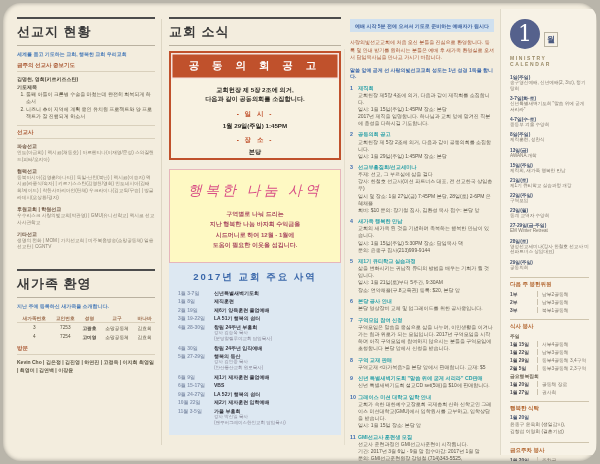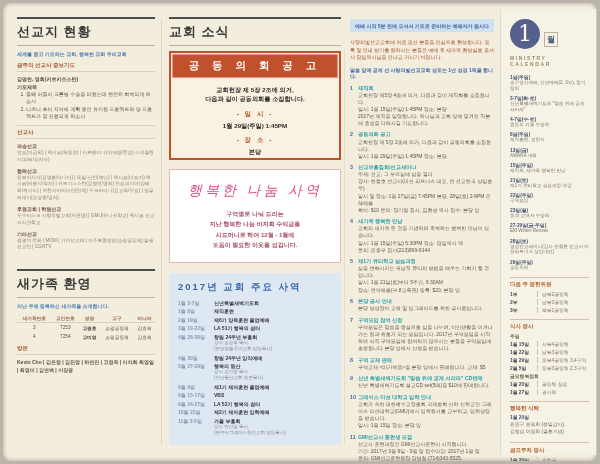--- a/index.html
+++ b/index.html
@@ -1,17 +1,17 @@
 <!DOCTYPE html>
 <html><head>
 <meta charset="utf-8">
 <style>
   html,body{margin:0;padding:0;}
   body{width:600px;height:464px;background:#b9b5aa;font-family:"Liberation Sans",sans-serif;position:relative;overflow:hidden;}
-  .page{position:absolute;inset:3px;background:#f3edde;border-radius:7px;overflow:hidden;box-shadow:0 0 4px rgba(0,0,0,.35) inset;}
+  .page{position:absolute;inset:3px;background:#f3edde;border-radius:18px;overflow:hidden;box-shadow:0 0 4px rgba(0,0,0,.35) inset;}
   
   .col-left{position:absolute;left:14px;top:14px;width:138px;}
   .vline1{position:absolute;left:158px;top:16px;bottom:16px;width:1px;background:#ddd6c4;}
   .col-mid{position:absolute;left:166px;top:14px;width:172px;}
   .vline2{position:absolute;left:341px;top:46px;bottom:16px;width:1px;background:#e4decd;}
   .col-news{position:absolute;left:347px;top:16px;width:144px;}
   .sidebar{position:absolute;left:497px;top:6px;width:96px;bottom:6px;background:#f7f2e6;border-left:1px solid #e0dac9;padding:10px 7px 0 9px;box-sizing:border-box;}
   
   .col-title{font-size:13px;font-weight:bold;color:#3a3a3a;border-top:2px solid #4c4c4c;border-bottom:1px solid #b9b1a0;padding:4px 0 4px;margin:0 0 5px;letter-spacing:1px;}
   .col-title.sub2{margin-top:18px;}
@@ -28,25 +28,25 @@
   .nf-table{width:100%;border-collapse:collapse;font-size:4.7px;margin-bottom:4px;}
   .nf-table th{color:#9a6a4a;font-weight:bold;border-bottom:1px solid #d9d0bc;padding:1px 0;text-align:center;}
   .nf-table td{color:#57503f;text-align:center;padding:1.5px 0;}
   .nf-table td.b{font-weight:bold;color:#3f3a30;}
   .visitors{font-size:5px;color:#57503f;line-height:1.5;font-weight:bold;}
   
   .notice-box{border:2px solid #c0512c;background:#f8f2e2;margin-bottom:9px;}
   .notice-title{background:#c0512c;color:#fff;text-align:center;font-size:10.5px;font-weight:bold;letter-spacing:5px;padding:6px 0;box-shadow:inset 0 0 0 1.5px rgba(255,255,255,.85);}
   .notice-body{text-align:center;font-size:6.2px;color:#2e2b26;font-weight:bold;padding:6px 2px 2px;line-height:1.5;}
   .notice-label{color:#c0512c;font-weight:bold;font-size:6.5px;letter-spacing:2px;margin:4px 0 2px;text-align:center;}
-  .share-box{background:#ffffff;border:1px solid #e6b6bb;padding:12px 6px;text-align:center;margin-bottom:10px;}
+  .share-box{background:#fef9c3;border:1px solid #e6b6bb;padding:12px 6px;text-align:center;}
   .share-title{color:#d84f86;font-size:14px;font-style:italic;letter-spacing:3px;margin-bottom:9px;font-family:"DejaVu Serif",serif;}
   .share-body{color:#a84a60;font-size:6px;font-weight:bold;line-height:1.7;white-space:pre-line;}
   .ministry-box{background:#dde8f2;padding:8px 9px 7px;margin-bottom:10px;}
-  .ministry-title{color:#3a67aa;font-size:9.5px;font-weight:bold;letter-spacing:2px;margin-bottom:6px;}
+  .ministry-title{color:#3a67aa;font-size:9.5px;font-weight:bold;letter-spacing:2px;margin-bottom:6px;text-align:center;}
   .min-row{display:flex;font-size:5px;margin-bottom:2.5px;}
   .min-date{width:36px;color:#8a98b0;font-weight:bold;flex-shrink:0;}
   .min-main{color:#33333d;font-weight:bold;}
   .min-sub{display:block;color:#8a8898;font-size:4.5px;white-space:pre-line;font-weight:normal;line-height:1.35;}
   
   .banner{background:#cfe0ef;color:#3a5f9e;font-weight:bold;font-size:5px;text-align:center;padding:3.5px 2px;margin-bottom:7px;}
   .welcome{color:#a04a28;font-size:5px;line-height:1.5;margin-bottom:5px;}
   .motto{color:#3a67aa;font-weight:bold;font-size:5px;margin-bottom:6px;}
   .news-item{display:flex;margin-bottom:4.5px;}
   .news-num{color:#3d6cb0;font-weight:bold;font-size:5.3px;width:8px;flex-shrink:0;}

